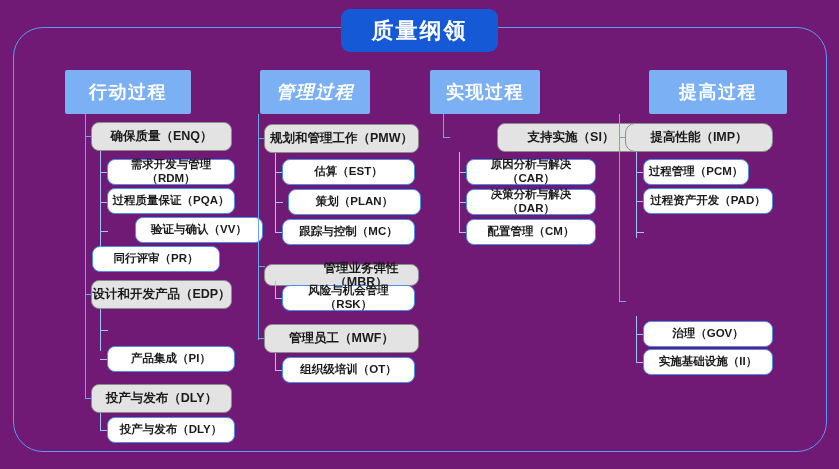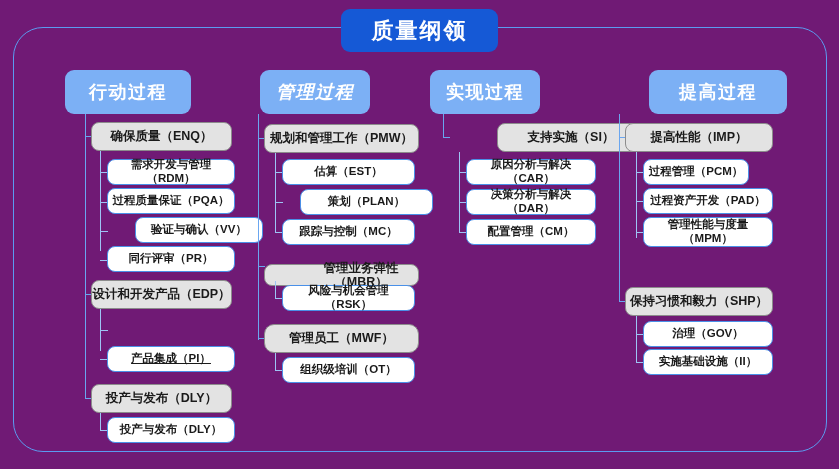--- a/index.html
+++ b/index.html
@@ -49,21 +49,21 @@
     align-items: center;
     justify-content: center;
     box-sizing: border-box;
   }
 
   
   .col-head {
     position: absolute;
     height: 44px;
     background: #7cb0f5;
-    border-radius: 9px;
+    border-radius: 2px;
     color: #ffffff;
     font-size: 18px;
     font-weight: bold;
     letter-spacing: 1.5px;
     display: flex;
     align-items: center;
     justify-content: center;
     box-sizing: border-box;
   }
 
@@ -130,28 +130,28 @@
   <div class="group-box" style="left:91px; top:122px; width:141px; height:29px;">确保质量（ENQ）</div>
   <div class="conn v light" style="left:100px; top:151px; height:100px;"></div>
   <div class="conn h light" style="left:100px; top:172px; width:8px;"></div>
   <div class="conn h light" style="left:100px; top:202px; width:8px;"></div>
   <div class="conn h light" style="left:100px; top:231px; width:8px;"></div>
   <div class="conn h light" style="left:100px; top:260px; width:8px;"></div>
 
   <div class="leaf-box" style="left:107px; top:159px; width:128px; height:26px;">需求开发与管理（RDM）</div>
   <div class="leaf-box" style="left:107px; top:188px; width:128px; height:26px;">过程质量保证（PQA）</div>
   <div class="leaf-box" style="left:107px; top:217px; width:128px; height:26px;margin-left:28px;">验证与确认（VV）</div>
-  <div class="leaf-box" style="left:107px; top:246px; width:128px; height:26px;">同行评审（PR）</div>
+  <div class="leaf-box" style="left:92px; top:246px; width:128px; height:26px;">同行评审（PR）</div>
 
   <div class="group-box" style="left:91px; top:280px; width:141px; height:29px;">设计和开发产品（EDP）</div>
   <div class="conn v light" style="left:100px; top:309px; height:42px;"></div>
   <div class="conn h light" style="left:100px; top:330px; width:8px;"></div>
   <div class="conn h light" style="left:100px; top:359px; width:8px;"></div>
 
-  <div class="leaf-box" style="left:107px; top:346px; width:128px; height:26px;text-decoration:underline;">产品集成（PI）</div>
+  <div class="leaf-box" style="left:107px; top:346px; width:128px; height:26px;">产品集成（PI）</div>
 
   <div class="group-box" style="left:91px; top:384px; width:141px; height:29px;">投产与发布（DLY）</div>
   <div class="conn v light" style="left:100px; top:413px; height:18px;"></div>
   <div class="conn h light" style="left:100px; top:430px; width:8px;"></div>
 
   <div class="leaf-box" style="left:107px; top:417px; width:128px; height:26px;">投产与发布（DLY）</div>
 
   <div class="col-head" style="left:260px; top:70px; width:110px;font-style:italic;">管理过程</div>
 
   <div class="conn v" style="left:258px; top:114px; height:226px;"></div>
@@ -159,30 +159,30 @@
   <div class="conn h" style="left:258px; top:266px; width:7px;"></div>
   <div class="conn h" style="left:258px; top:338px; width:7px;"></div>
 
   <div class="group-box" style="left:264px; top:124px; width:155px; height:29px;">规划和管理工作（PMW）</div>
   <div class="conn v light" style="left:275px; top:153px; height:80px;"></div>
   <div class="conn h light" style="left:275px; top:172px; width:8px;"></div>
   <div class="conn h light" style="left:275px; top:202px; width:8px;"></div>
   <div class="conn h light" style="left:275px; top:232px; width:8px;"></div>
 
   <div class="leaf-box" style="left:282px; top:159px; width:133px; height:26px;">估算（EST）</div>
-  <div class="leaf-box" style="left:300px; top:189px; width:133px; height:26px;">策划（PLAN）</div>
+  <div class="leaf-box" style="left:288px; top:189px; width:133px; height:26px;">策划（PLAN）</div>
   <div class="leaf-box" style="left:282px; top:219px; width:133px; height:26px;">跟踪与控制（MC）</div>
 
   <div class="group-box" style="left:264px; top:264px; width:155px; height:22px;padding-left:39px;">管理业务弹性（MBR）</div>
   <div class="conn v light" style="left:275px; top:281px; height:18px;"></div>
   <div class="conn h light" style="left:275px; top:298px; width:8px;"></div>
 
   <div class="leaf-box" style="left:282px; top:285px; width:133px; height:26px;">风险与机会管理（RSK）</div>
 
-  <div class="group-box" style="left:264px; top:324px; width:155px; height:29px;border-radius:10px;">管理员工（MWF）</div>
+  <div class="group-box" style="left:264px; top:324px; width:155px; height:29px;">管理员工（MWF）</div>
   <div class="conn v light" style="left:275px; top:353px; height:18px;"></div>
   <div class="conn h light" style="left:275px; top:370px; width:8px;"></div>
 
   <div class="leaf-box" style="left:282px; top:357px; width:133px; height:26px;">组织级培训（OT）</div>
 
   <div class="col-head" style="left:430px; top:70px; width:110px;">实现过程</div>
 
   <div class="conn v" style="left:443px; top:114px; height:24px;"></div>
   <div class="conn h" style="left:443px; top:137px; width:7px;"></div>
 
@@ -195,31 +195,29 @@
   <div class="leaf-box" style="left:466px; top:159px; width:130px; height:26px;">原因分析与解决（CAR）</div>
   <div class="leaf-box" style="left:466px; top:189px; width:130px; height:26px;">决策分析与解决（DAR）</div>
   <div class="leaf-box" style="left:466px; top:219px; width:130px; height:26px;">配置管理（CM）</div>
 
   <div class="col-head" style="left:605px; top:70px; width:138px;margin-left:44px;">提高过程</div>
 
   <div class="conn v" style="left:619px; top:114px; height:188px;"></div>
   <div class="conn h" style="left:619px; top:137px; width:7px;"></div>
   <div class="conn h" style="left:619px; top:301px; width:7px;"></div>
 
-  <div class="group-box" style="left:625px; top:123px; width:148px; height:29px;">提高性能（IMP）</div>
+  <div class="group-box" style="left:625px; top:123px; width:148px; height:29px;border-radius:10px;">提高性能（IMP）</div>
   <div class="conn v light" style="left:636px; top:152px; height:86px;"></div>
   <div class="conn h light" style="left:636px; top:172px; width:8px;"></div>
   <div class="conn h light" style="left:636px; top:201px; width:8px;"></div>
   <div class="conn h light" style="left:636px; top:232px; width:8px;"></div>
 
   <div class="leaf-box" style="left:643px; top:159px; width:106px; height:26px;">过程管理（PCM）</div>
   <div class="leaf-box" style="left:643px; top:188px; width:130px; height:26px;">过程资产开发（PAD）</div>
-  <div class="leaf-box" style="left:643px; top:217px; width:130px; height:30px;">管理性能与度量（MPM）</div>
-
-  <div class="group-box" style="left:625px; top:287px; width:148px; height:29px;">保持习惯和毅力（SHP）</div>
+
   <div class="conn v light" style="left:636px; top:316px; height:47px;"></div>
   <div class="conn h light" style="left:636px; top:334px; width:8px;"></div>
   <div class="conn h light" style="left:636px; top:362px; width:8px;"></div>
 
   <div class="leaf-box" style="left:643px; top:321px; width:130px; height:26px;">治理（GOV）</div>
   <div class="leaf-box" style="left:643px; top:349px; width:130px; height:26px;">实施基础设施（II）</div>
 
 </div>
 
 </body></html>

